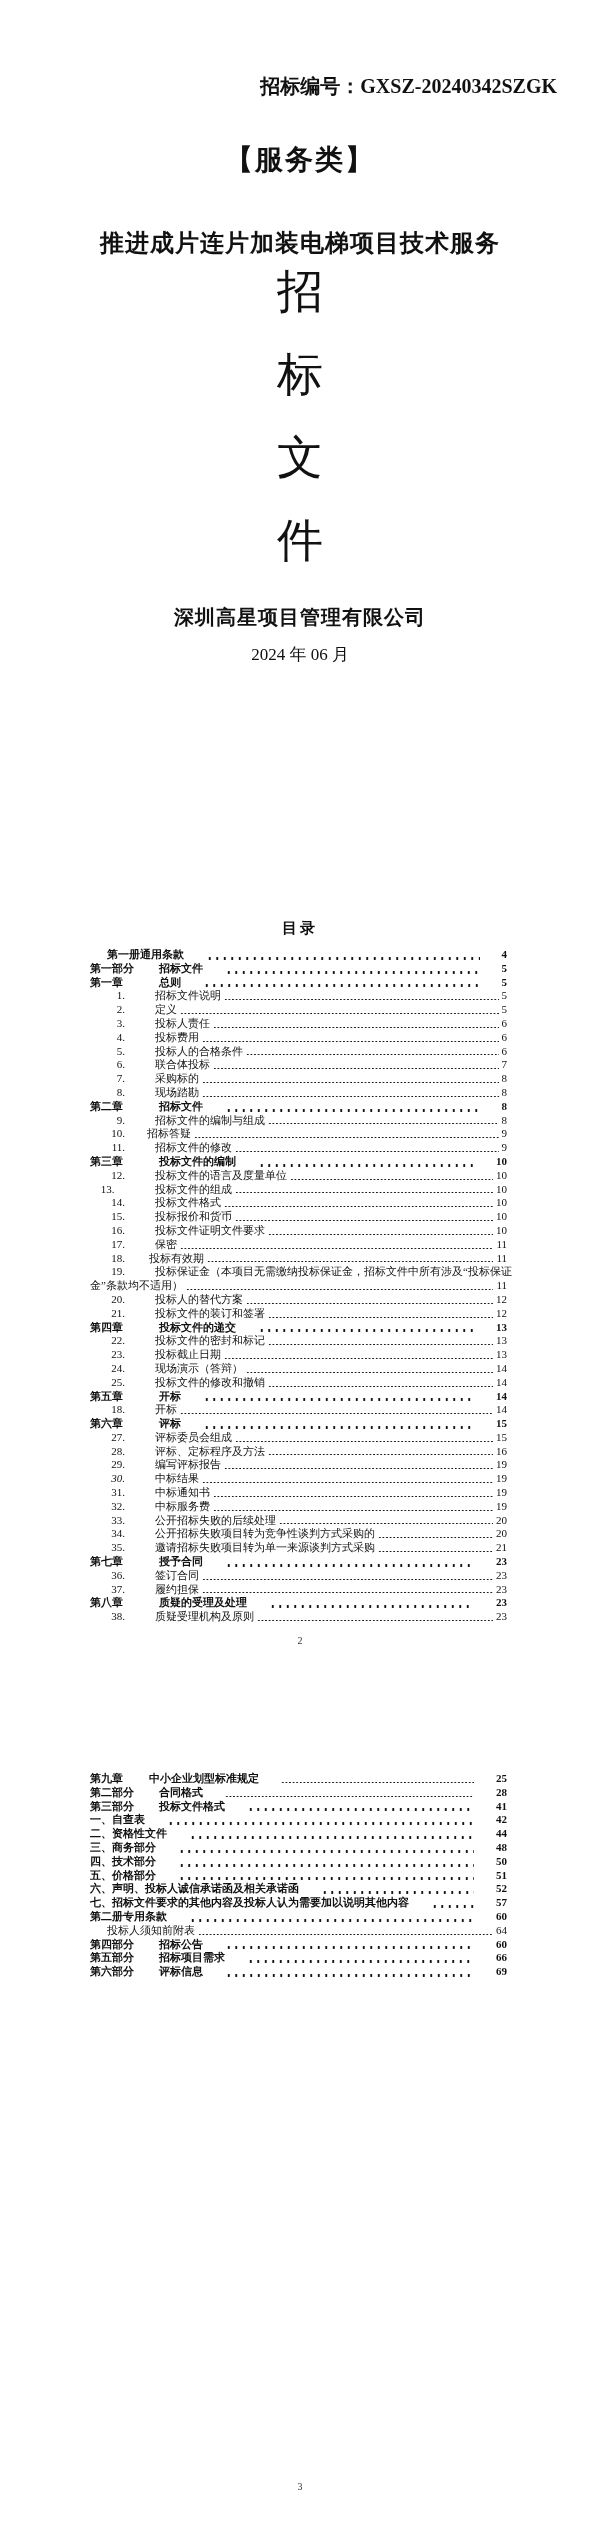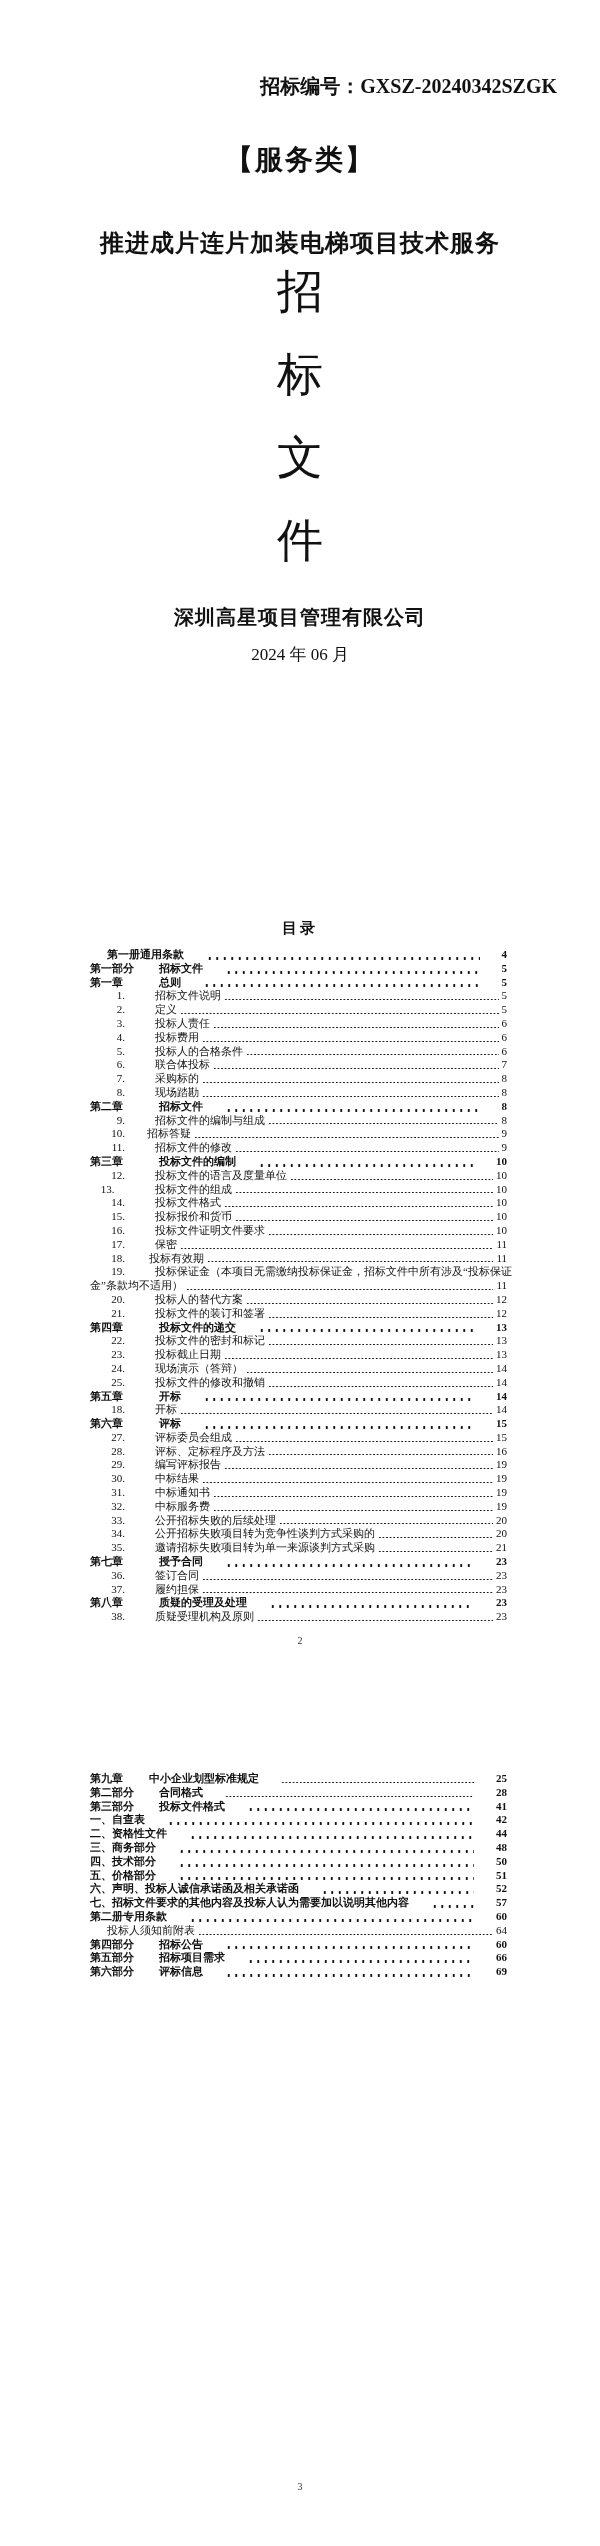--- a/index.html
+++ b/index.html
@@ -277,21 +277,21 @@
       <span class="toc-leader lead-p"></span>
       <span class="toc-page">16</span>
     </div>
     <div class="toc-line">
       <span class="toc-label num" style="width: 35px;">29.</span>
       <span class="toc-title" style="margin-left: 30px;">编写评标报告</span>
       <span class="toc-leader lead-p"></span>
       <span class="toc-page">19</span>
     </div>
     <div class="toc-line">
-      <span class="toc-label num" style="width: 35px;">30.</span>
+      <span class="toc-label num" style="width: 35px; font-style: italic;">30.</span>
       <span class="toc-title" style="margin-left: 30px;">中标结果</span>
       <span class="toc-leader lead-p"></span>
       <span class="toc-page">19</span>
     </div>
     <div class="toc-line">
       <span class="toc-label num" style="width: 35px;">31.</span>
       <span class="toc-title" style="margin-left: 30px;">中标通知书</span>
       <span class="toc-leader lead-p"></span>
       <span class="toc-page">19</span>
     </div>

